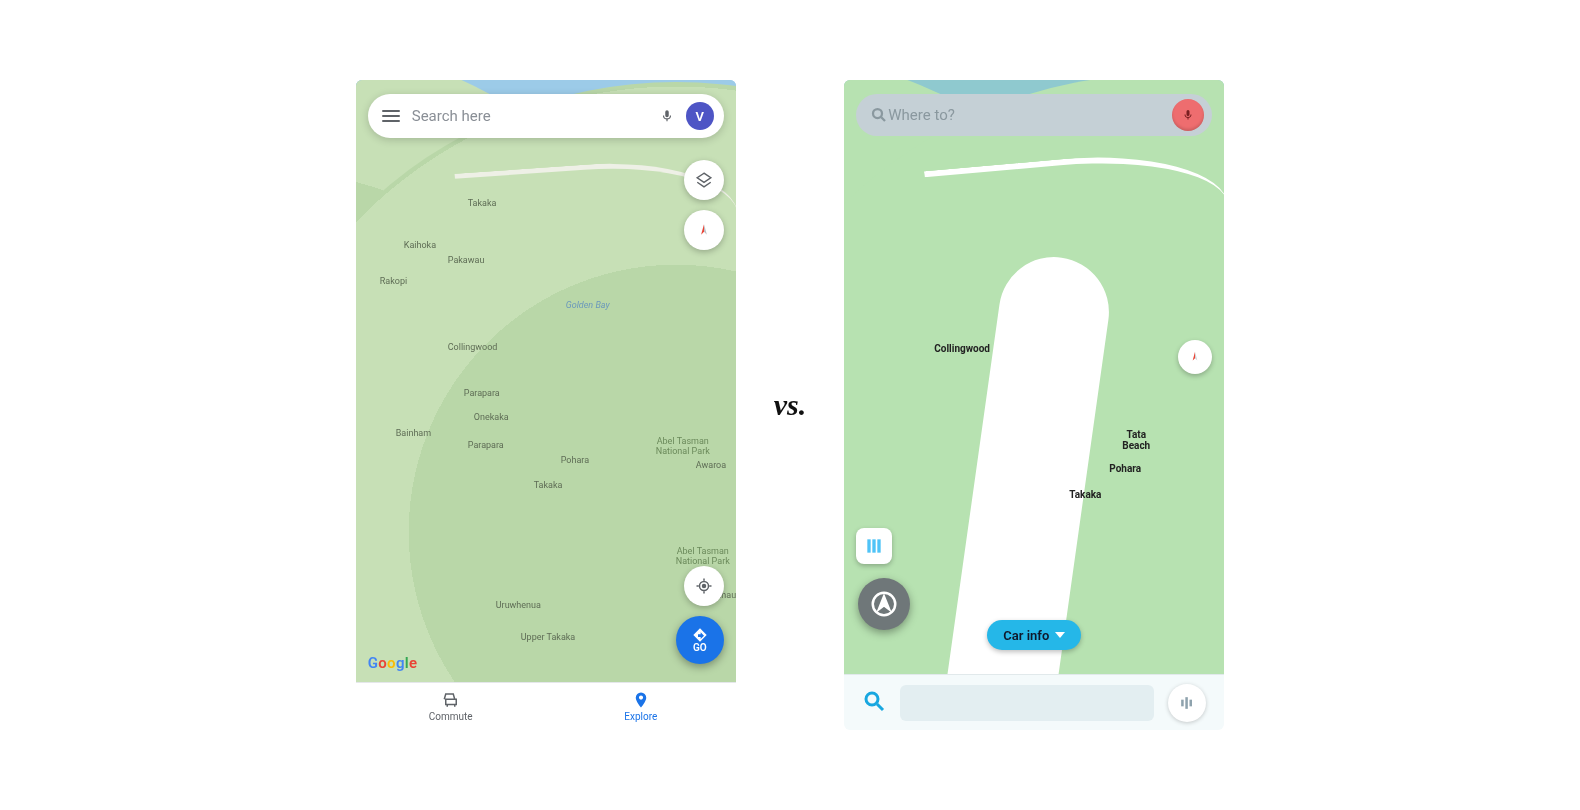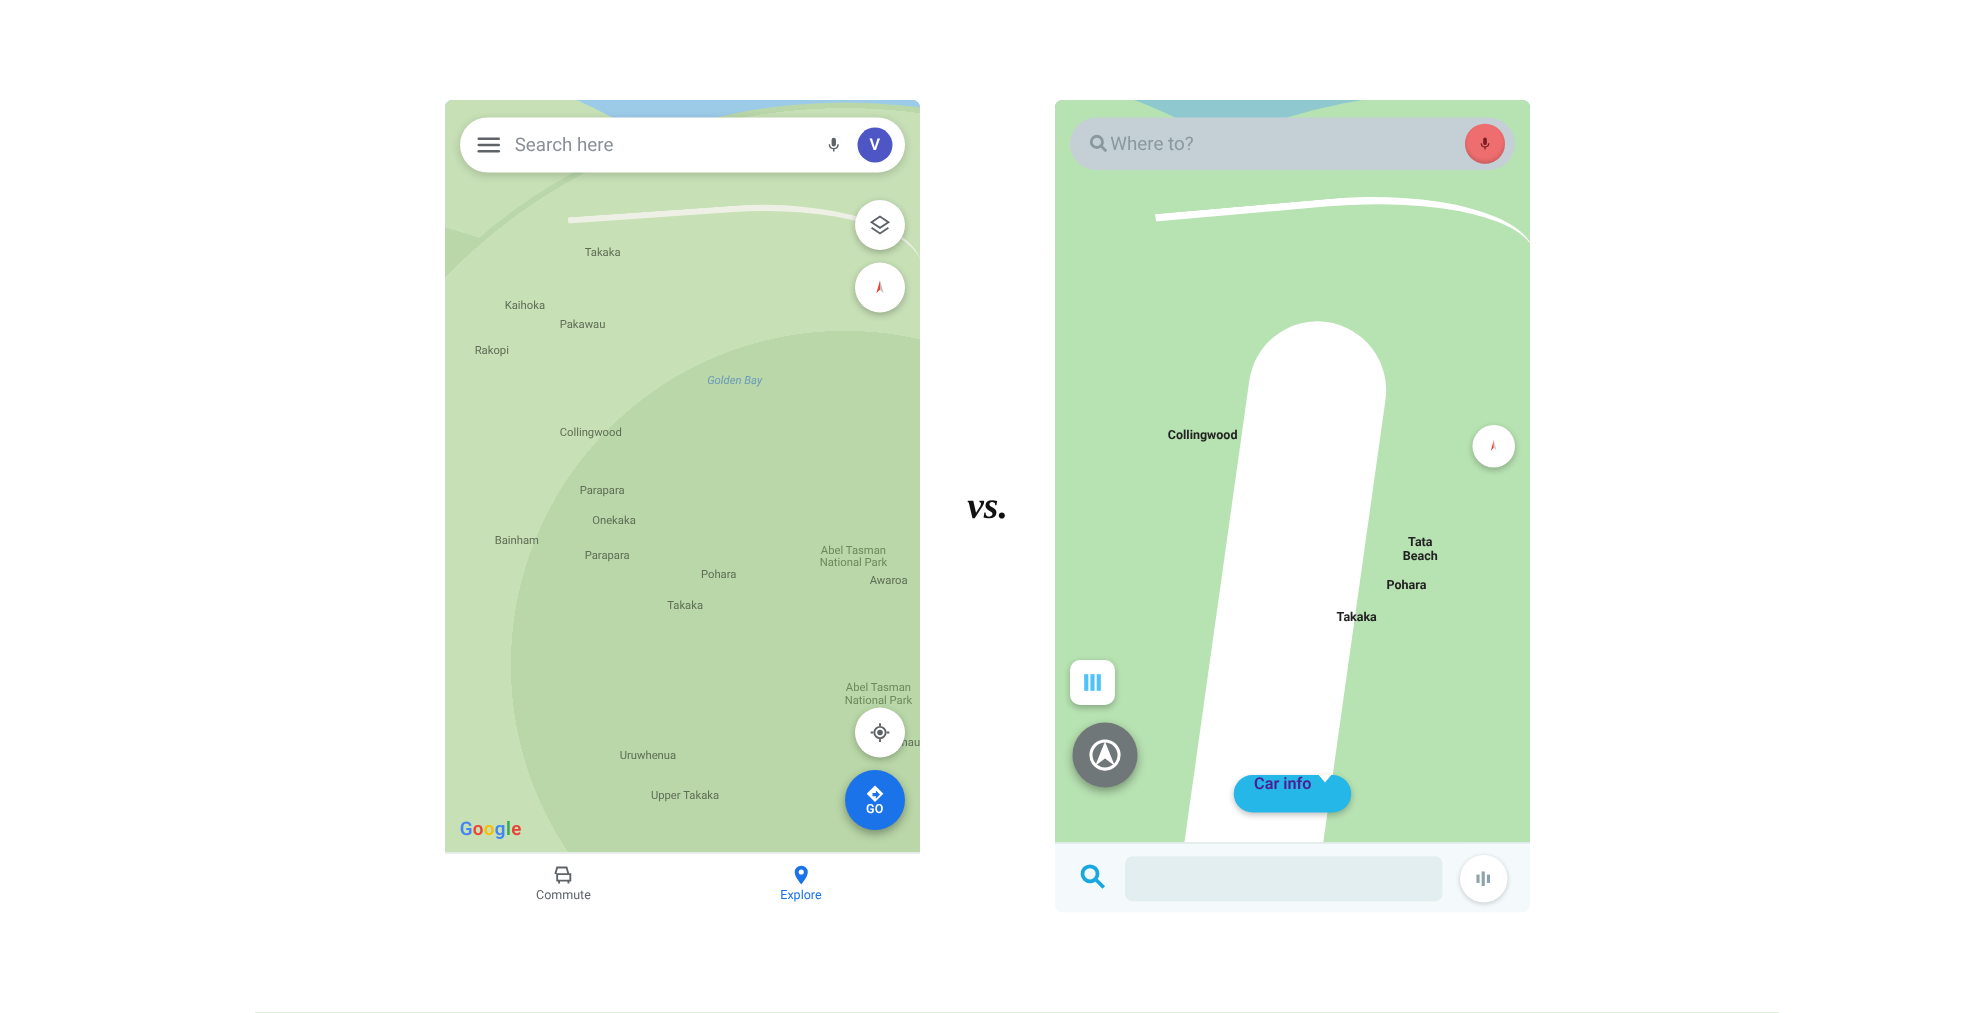--- a/index.html
+++ b/index.html
@@ -145,22 +145,22 @@
     display:flex; align-items:center; justify-content:center; color:#4fc3f7;
   }
   .wz-center {
     position:absolute; left:14px; bottom:44px; width:52px; height:52px; border-radius:50%;
     background:#6f7779; box-shadow:0 3px 8px rgba(0,0,0,.35);
     display:flex; align-items:center; justify-content:center;
   }
   .wz-carinfo {
     position:absolute; left:50%; transform:translateX(-50%); bottom:24px;
     height:30px; padding:0 16px; border-radius:15px;
-    background:#25b7e8; color:#4c1d95; font-size:13px; font-weight:600;
-    display:flex; gap:6px;
+    background:#25b7e8; color:#0f172a; font-size:13px; font-weight:600;
+    display:flex; align-items:center; gap:6px;
     box-shadow:0 2px 5px rgba(0,0,0,.25);
   }
   .wz-carinfo .tri { width:0;height:0;border-left:5px solid transparent;border-right:5px solid transparent;border-top:6px solid #fff; }
 
   .wz-bottom {
     position:absolute; left:0; right:0; bottom:0; height:56px; background:#f4fafb;
     border-top:1px solid #e1e9eb;
     display:flex; align-items:center; justify-content:space-between; padding:0 18px;
   }
   .wz-bottom .spacer { flex:1; background:#e3eef1; height:36px; margin:0 14px; border-radius:6px; }

